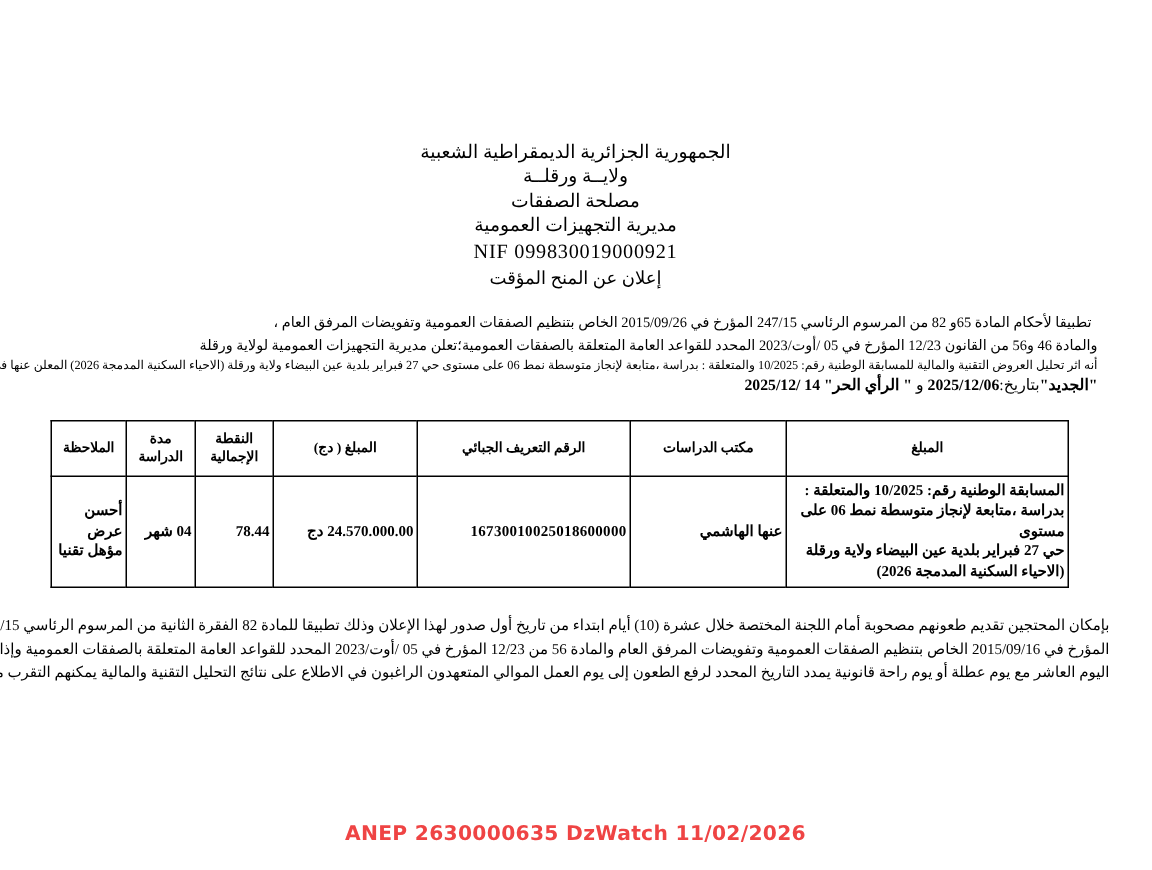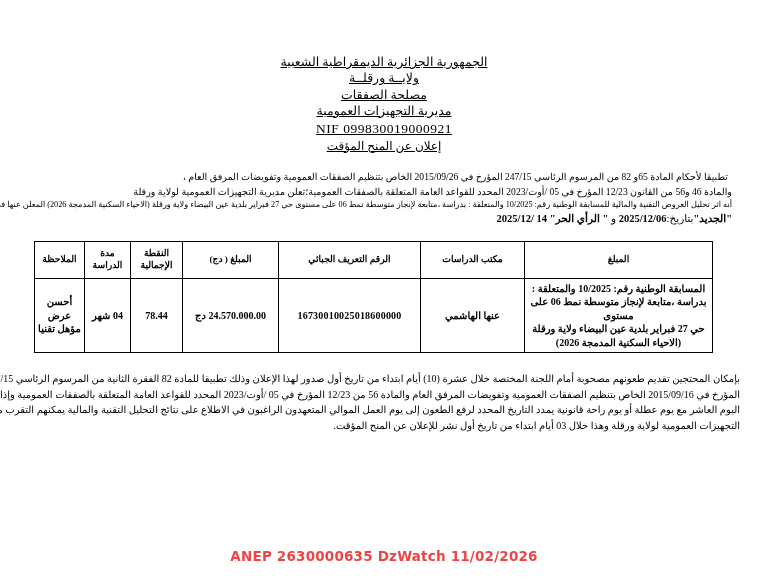--- a/index.html
+++ b/index.html
@@ -18,23 +18,22 @@
   .page {
     width: 768px;
     height: 580px;
     position: relative;
     box-sizing: border-box;
   }
 
   
   .header {
     text-align: center;
-    padding-top: 54px;
+    padding-top: 93px;
     line-height: 1.30;
-    text-decoration: underline;
   }
   .header .hline {
     font-size: 12.5px;
     letter-spacing: 0.3px;
     white-space: nowrap;
   }
   .header .hline.nif {
     font-size: 13.5px;
     direction: ltr;
     letter-spacing: 0.5px;
@@ -87,20 +86,21 @@
     font-size: 9.2px;
     font-weight: bold;
     line-height: 1.25;
     height: 30px;
   }
   table.main td {
     font-size: 10px;
     font-weight: bold;
     line-height: 1.35;
     height: 62px;
+    text-align: right;
   }
   td.lot {
     font-size: 7.6px;
     font-weight: bold;
     line-height: 1.55;
     padding: 4px 6px;
   }
   td.office { font-size: 10px; }
   td.nif { font-size: 11px; letter-spacing: 0.2px; }
   td.amount { font-size: 10px; }
@@ -218,20 +218,19 @@
           </td>
         </tr>
       </tbody>
     </table>
   </div>
 
   <div class="bottom">
     <span class="ln">بإمكان المحتجين تقديم طعونهم  مصحوبة أمام اللجنة المختصة خلال عشرة (10) أيام ابتداء من تاريخ أول صدور لهذا الإعلان  وذلك تطبيقا للمادة 82 الفقرة الثانية  من المرسوم الرئاسي 247/15</span>
     <span class="ln">المؤرخ في 2015/09/16 الخاص بتنظيم الصفقات العمومية وتفويضات المرفق العام  والمادة 56 من 12/23 المؤرخ في 05 /أوت/2023 المحدد للقواعد العامة المتعلقة بالصفقات العمومية وإذا ترامن</span>
     <span class="ln">اليوم العاشر مع يوم عطلة أو يوم راحة قانونية يمدد التاريخ  المحدد لرفع الطعون إلى يوم العمل الموالي   المتعهدون الراغبون في الاطلاع على نتائج التحليل التقنية والمالية يمكنهم التقرب من مديرية</span>
-    <span class="ln b3">التجهيزات العمومية لولاية ورقلة وهذا خلال  03 أيام ابتداء من تاريخ أول  نشر للإعلان عن المنح المؤقت.</span>
   </div>
 
   <div class="footer">
     <div class="anep">ANEP 2630000635 DzWatch 11/02/2026</div>
   </div>
 
 </div>
 
 </body></html>

